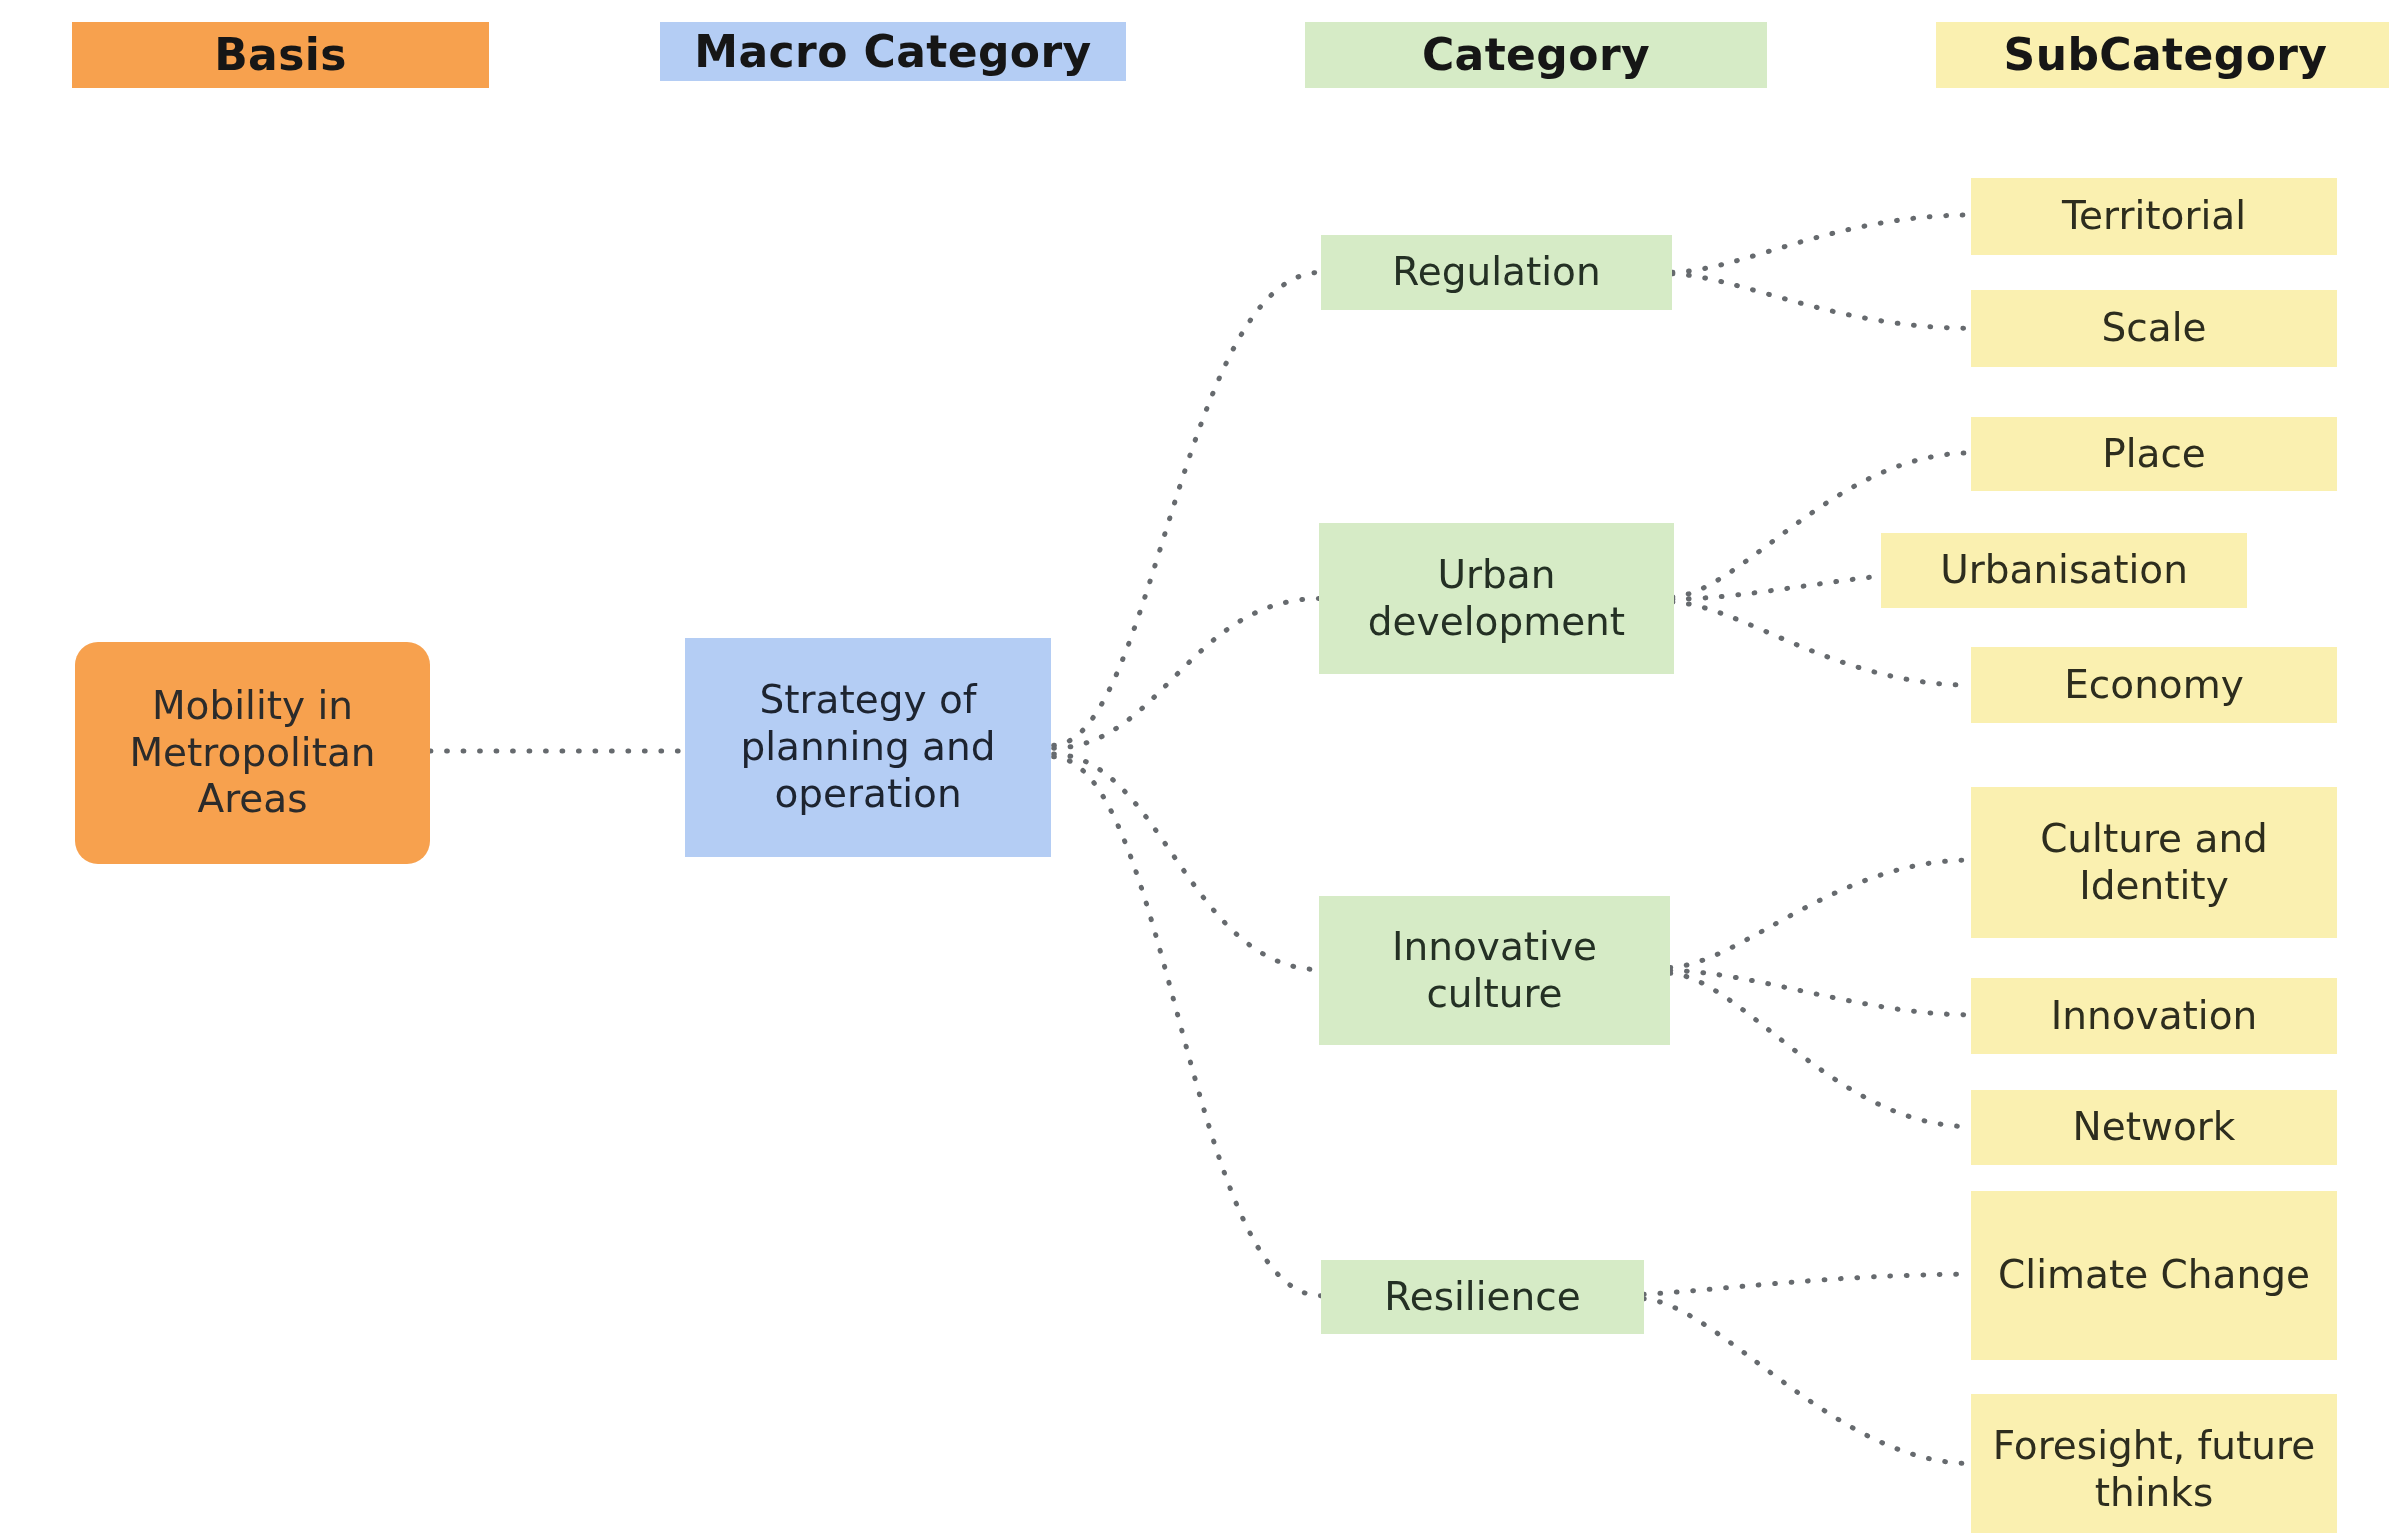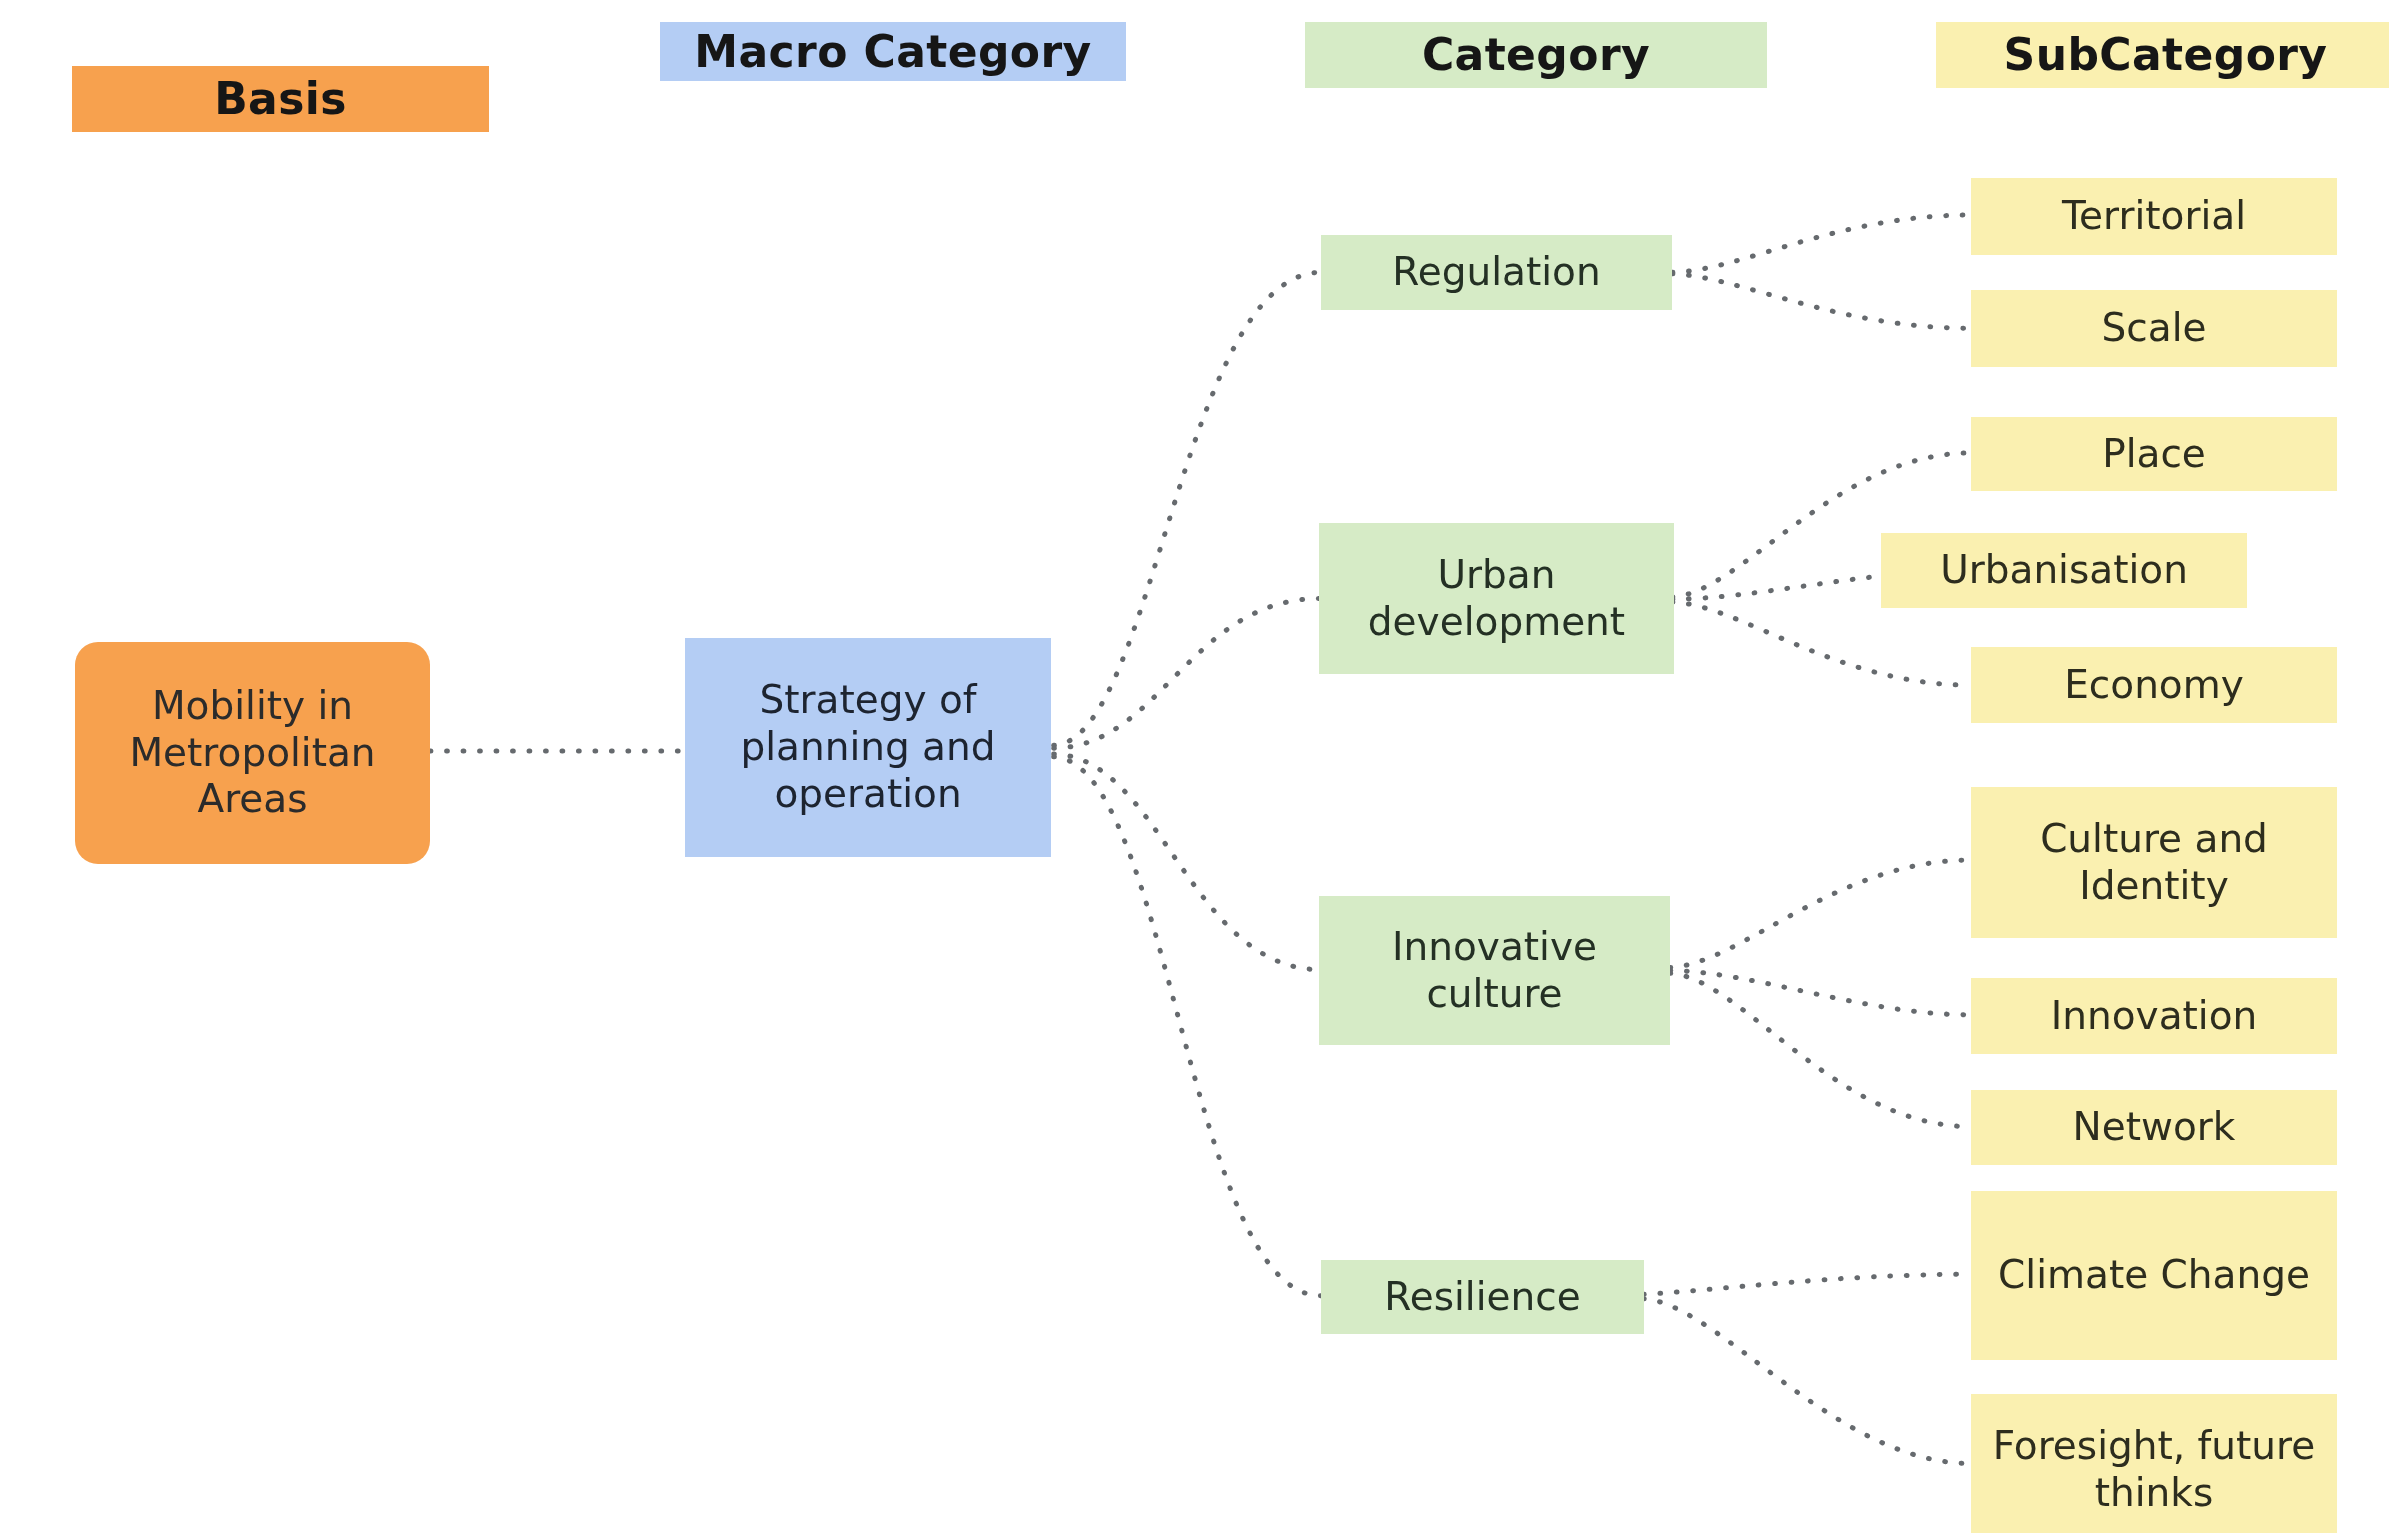--- a/index.html
+++ b/index.html
@@ -54,21 +54,21 @@
     stroke-width: 7;
     stroke-linecap: round;
     stroke-dasharray: 1 22;
   }
 </style>
 </head>
 <body>
 
 <div id="canvas">
 
-  <div class="hdr" style="left:72px; top:21.5px; width:417px; height:66px; background:#F7A14E;margin-top:44px;">
+  <div class="hdr" style="left:72px; top:21.5px; width:417px; height:66px; background:#F7A14E;">
     <span>Basis</span>
   </div>
 
   <div class="hdr" style="left:660px; top:21.5px; width:466px; height:59px; background:#B4CDF4;">
     <span>Macro Category</span>
   </div>
 
   <div class="hdr" style="left:1305px; top:21.5px; width:462px; height:66px; background:#D6EBC6;">
     <span>Category</span>
   </div>

